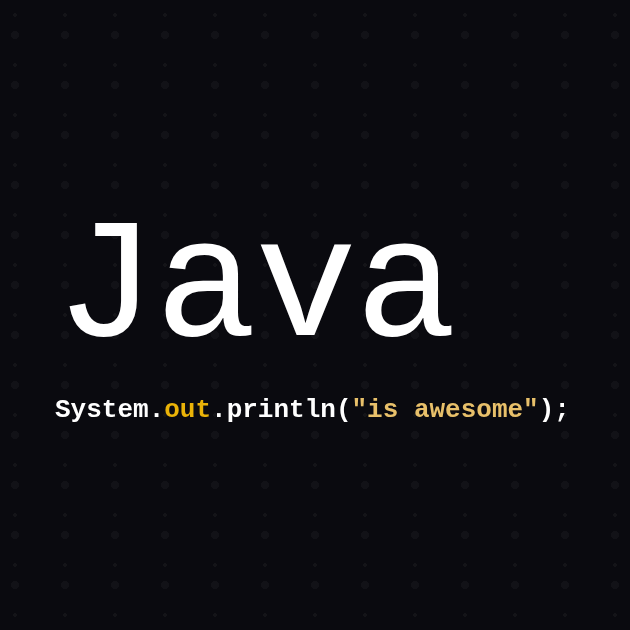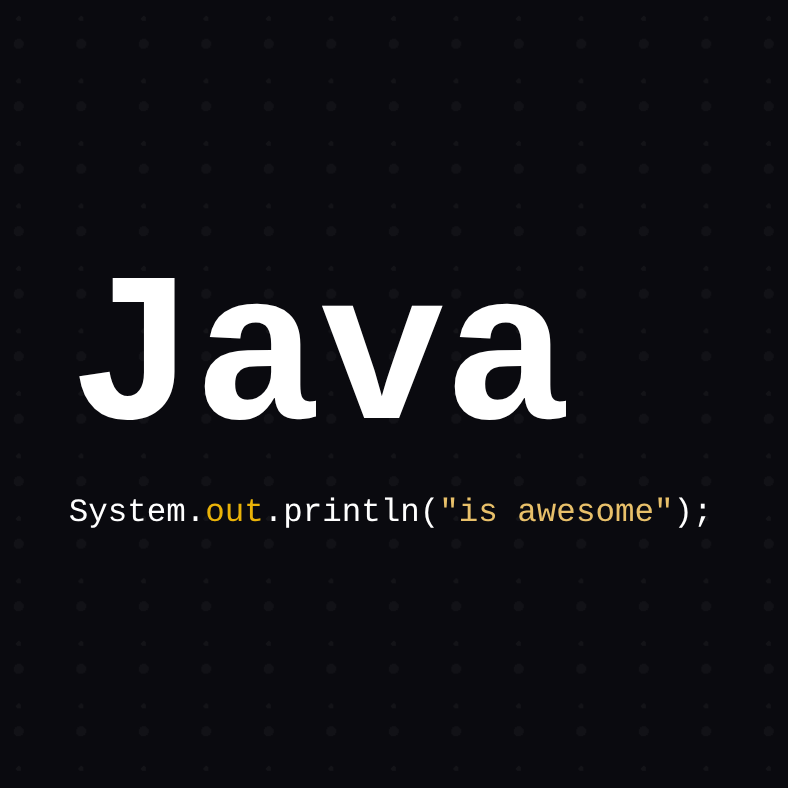--- a/index.html
+++ b/index.html
@@ -1,39 +1,40 @@
 <!DOCTYPE html>
 <html><head>
   <meta charset="utf-8">
   <style>
     * {
       margin: 0;
       padding: 0;
       box-sizing: border-box;
+      font-weight: bold;
     }
     body {
       width: 630px;
       height: 630px;
       background-color: #0a0a0f;
       background-image: 
         radial-gradient(circle at 15px 15px, rgba(255,255,255,0.04) 2px, transparent 2px),
         radial-gradient(circle at 15px 35px, rgba(255,255,255,0.03) 4px, transparent 4px),
         radial-gradient(circle at 15px 35px, #0a0a0f 2.5px, transparent 2.5px);
       background-size: 50px 50px, 50px 50px, 50px 50px;
       display: flex;
       flex-direction: column;
       justify-content: center;
       padding-left: 55px;
       font-family: Consolas, "Courier New", monospace;
       overflow: hidden;
     }
     .title {
       color: #ffffff;
       font-size: 170px;
-      font-weight: 700;
+      font-weight: 400;
       line-height: 1;
       margin-bottom: 20px;
       letter-spacing: -2px;
     }
     .code-line {
       font-size: 26px;
       font-weight: 400;
       white-space: nowrap;
       letter-spacing: 0px;
     }

